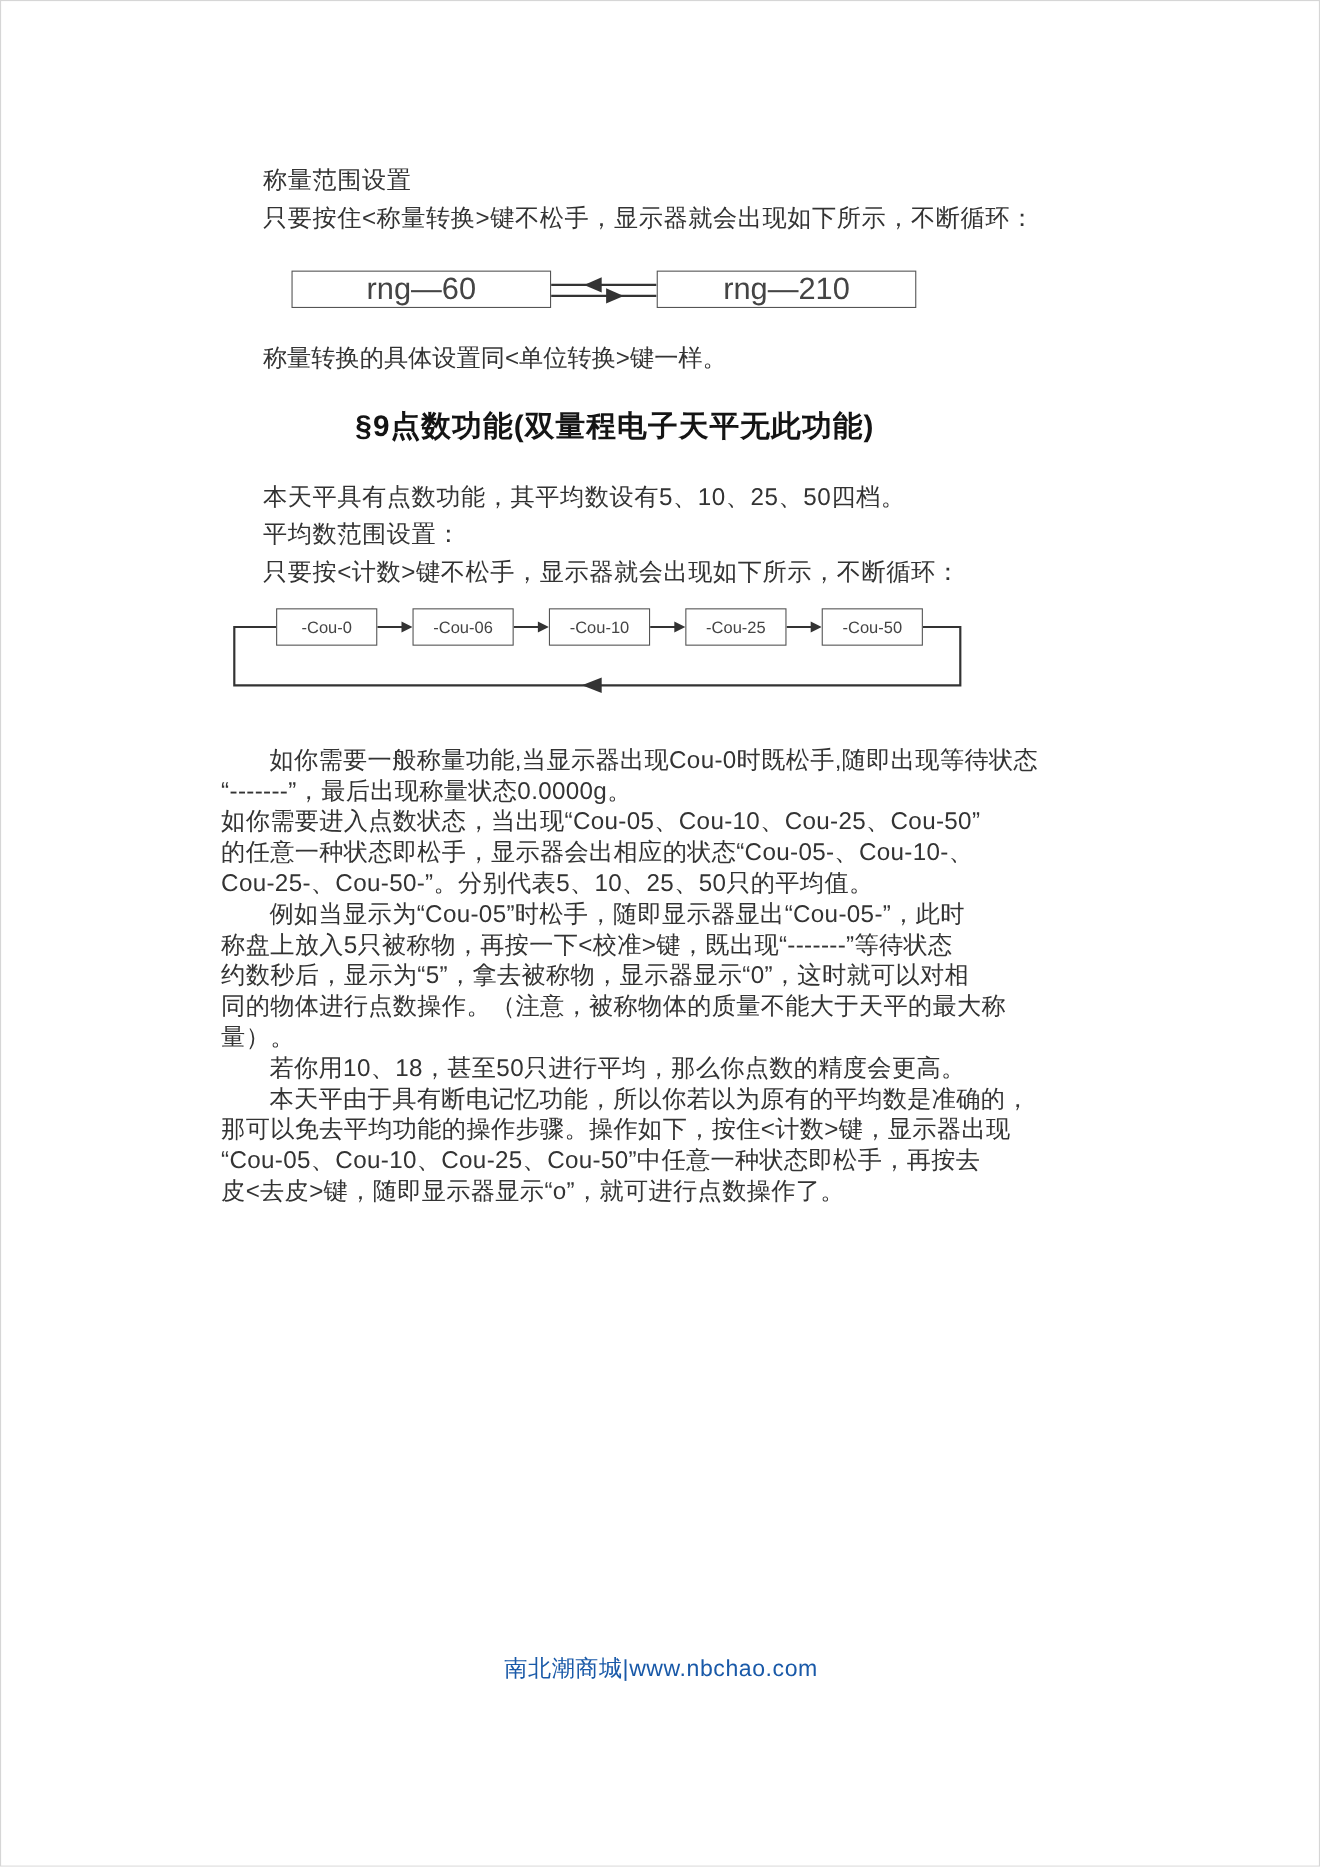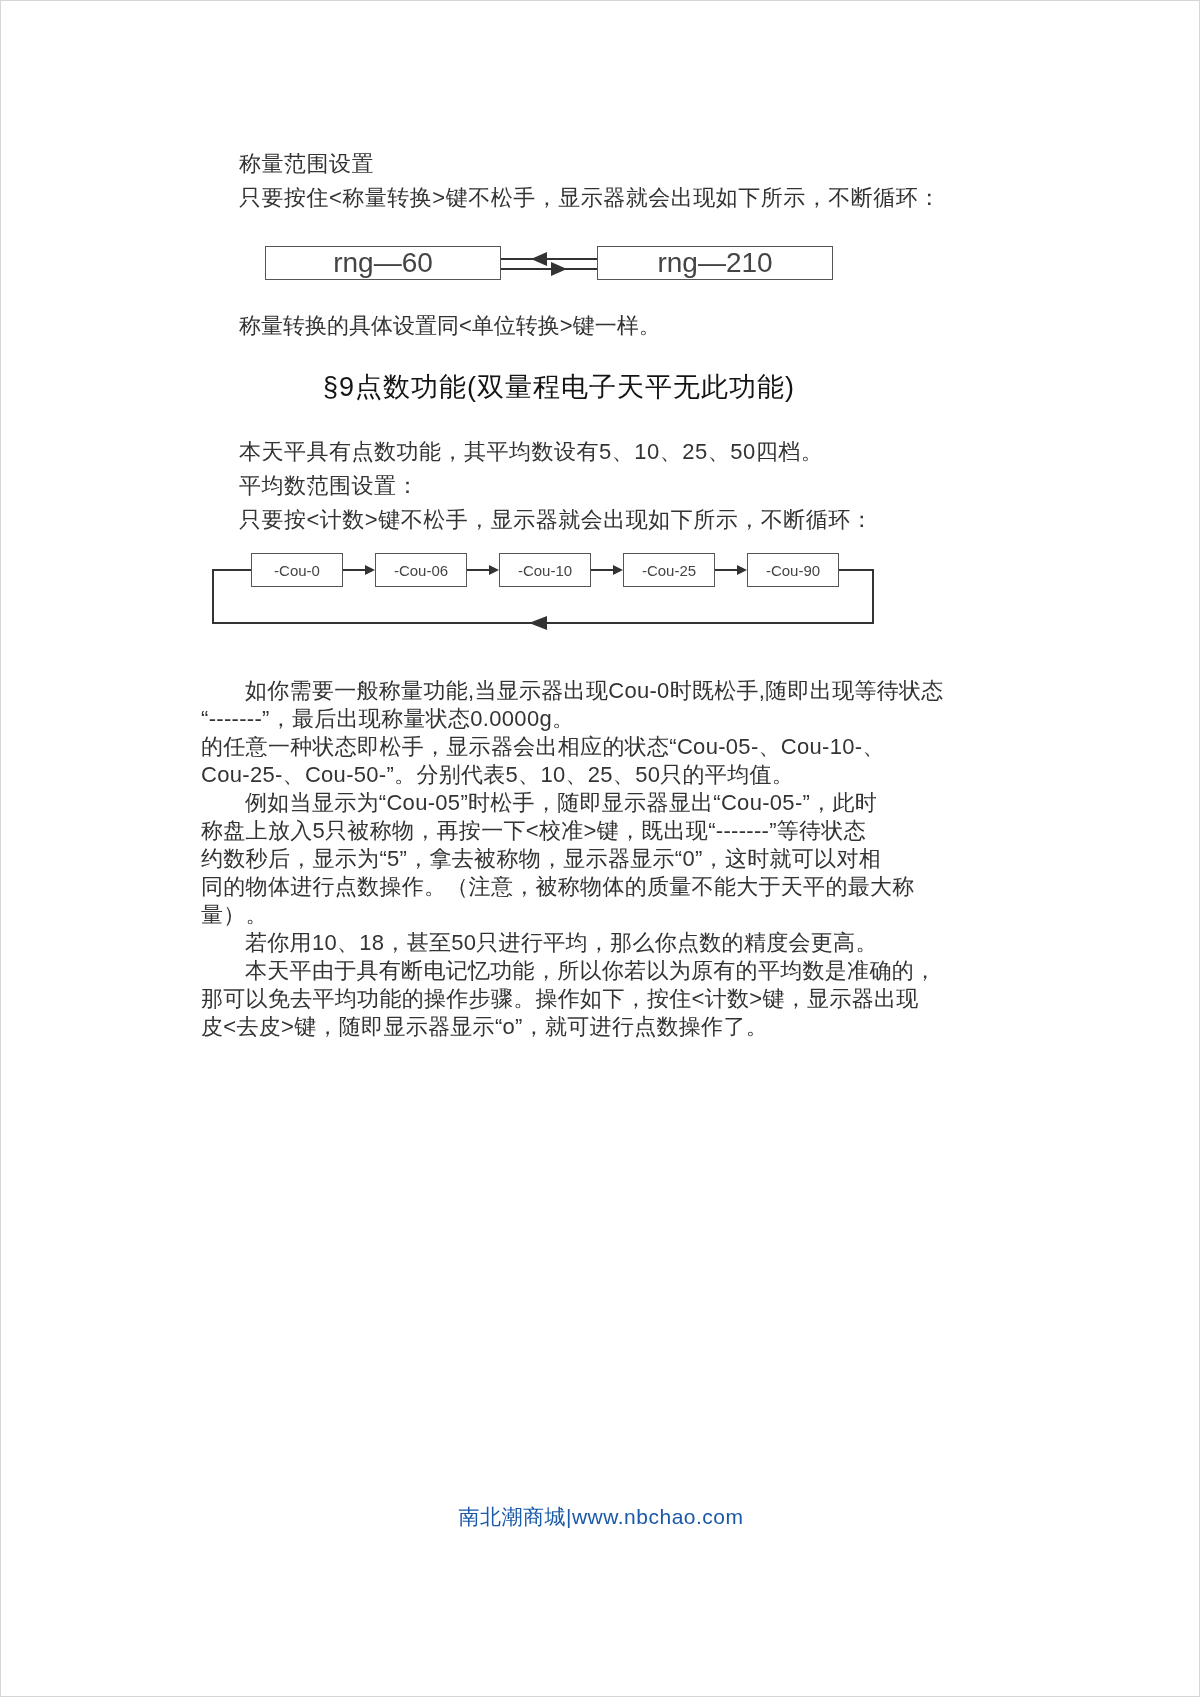--- a/index.html
+++ b/index.html
@@ -22,21 +22,21 @@
   .wbox {
     width:236px; height:34px; border:1px solid #555;
     display:flex; align-items:center; justify-content:center;
     font-size:28px; color:#444; background:#fff;
   }
   .cycle-arrows { display:block; }
 
   .note-line { font-size:22px; line-height:34px; margin:28px 0 0 38px; white-space:nowrap; }
 
   .heading {
-    text-align:center; font-weight:normal; font-size:27px; line-height:36px;
+    text-align:center; font-weight:bold; font-size:27px; line-height:36px;
     color:#141414; margin-top:26px; letter-spacing:1px;
   }
 
   .intro-block { margin-top:30px; }
 
   
   .diagram2 { position:relative; height:78px; width:700px; margin-top:16px; }
   .loopsvg { position:absolute; left:0; top:0; }
   .d2-row { position:absolute; left:50px; top:0; display:flex; align-items:center; height:34px; }
   .cbox {
@@ -104,36 +104,38 @@
         <div class="cbox">-Cou-10</div>
         <svg class="rarrow" width="32" height="14" viewBox="0 0 32 14">
             <line x1="0" y1="7" x2="23" y2="7" stroke="#333" stroke-width="2"></line>
             <polygon points="22,2 32,7 22,12" fill="#333"></polygon>
           </svg>
         <div class="cbox">-Cou-25</div>
         <svg class="rarrow" width="32" height="14" viewBox="0 0 32 14">
             <line x1="0" y1="7" x2="23" y2="7" stroke="#333" stroke-width="2"></line>
             <polygon points="22,2 32,7 22,12" fill="#333"></polygon>
           </svg>
-        <div class="cbox">-Cou-90</div>
+        <div class="cbox">-Cou-50</div>
       </div>
     </div>
 
     <div class="body-block">
       <div class="bline indent">如你需要一般称量功能,当显示器出现Cou-0时既松手,随即出现等待状态</div>
       <div class="bline">“-------”，最后出现称量状态0.0000g。</div>
+      <div class="bline">如你需要进入点数状态，当出现“Cou-05、Cou-10、Cou-25、Cou-50”</div>
       <div class="bline">的任意一种状态即松手，显示器会出相应的状态“Cou-05-、Cou-10-、</div>
       <div class="bline">Cou-25-、Cou-50-”。分别代表5、10、25、50只的平均值。</div>
       <div class="bline indent">例如当显示为“Cou-05”时松手，随即显示器显出“Cou-05-”，此时</div>
       <div class="bline">称盘上放入5只被称物，再按一下&lt;校准&gt;键，既出现“-------”等待状态</div>
       <div class="bline">约数秒后，显示为“5”，拿去被称物，显示器显示“0”，这时就可以对相</div>
       <div class="bline">同的物体进行点数操作。（注意，被称物体的质量不能大于天平的最大称</div>
       <div class="bline">量）。</div>
       <div class="bline indent">若你用10、18，甚至50只进行平均，那么你点数的精度会更高。</div>
       <div class="bline indent">本天平由于具有断电记忆功能，所以你若以为原有的平均数是准确的，</div>
       <div class="bline">那可以免去平均功能的操作步骤。操作如下，按住&lt;计数&gt;键，显示器出现</div>
+      <div class="bline">“Cou-05、Cou-10、Cou-25、Cou-50”中任意一种状态即松手，再按去</div>
       <div class="bline">皮&lt;去皮&gt;键，随即显示器显示“o”，就可进行点数操作了。</div>
     </div>
 
   </div>
 
   <div class="footer">南北潮商城|www.nbchao.com</div>
 </div>
 
 </body></html>

